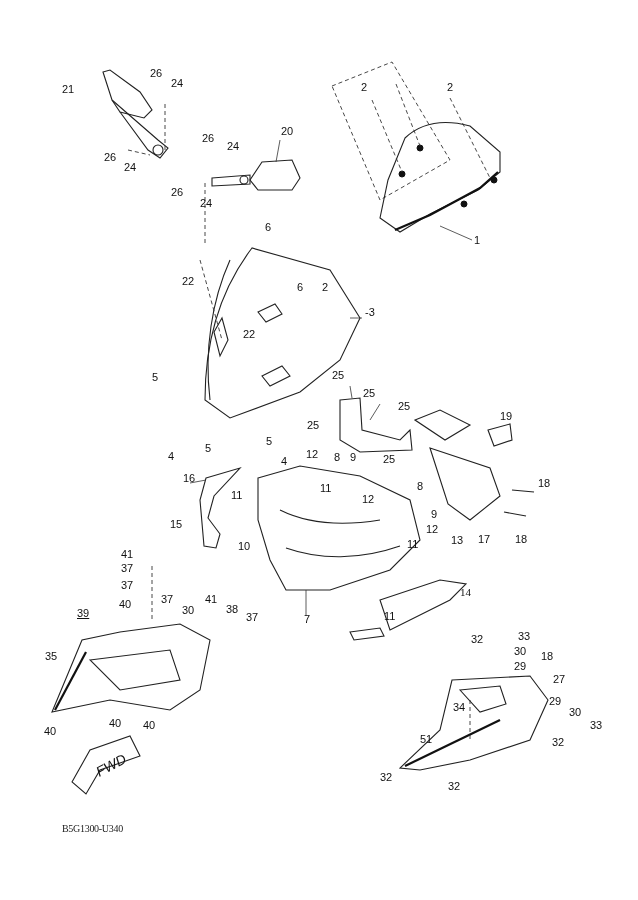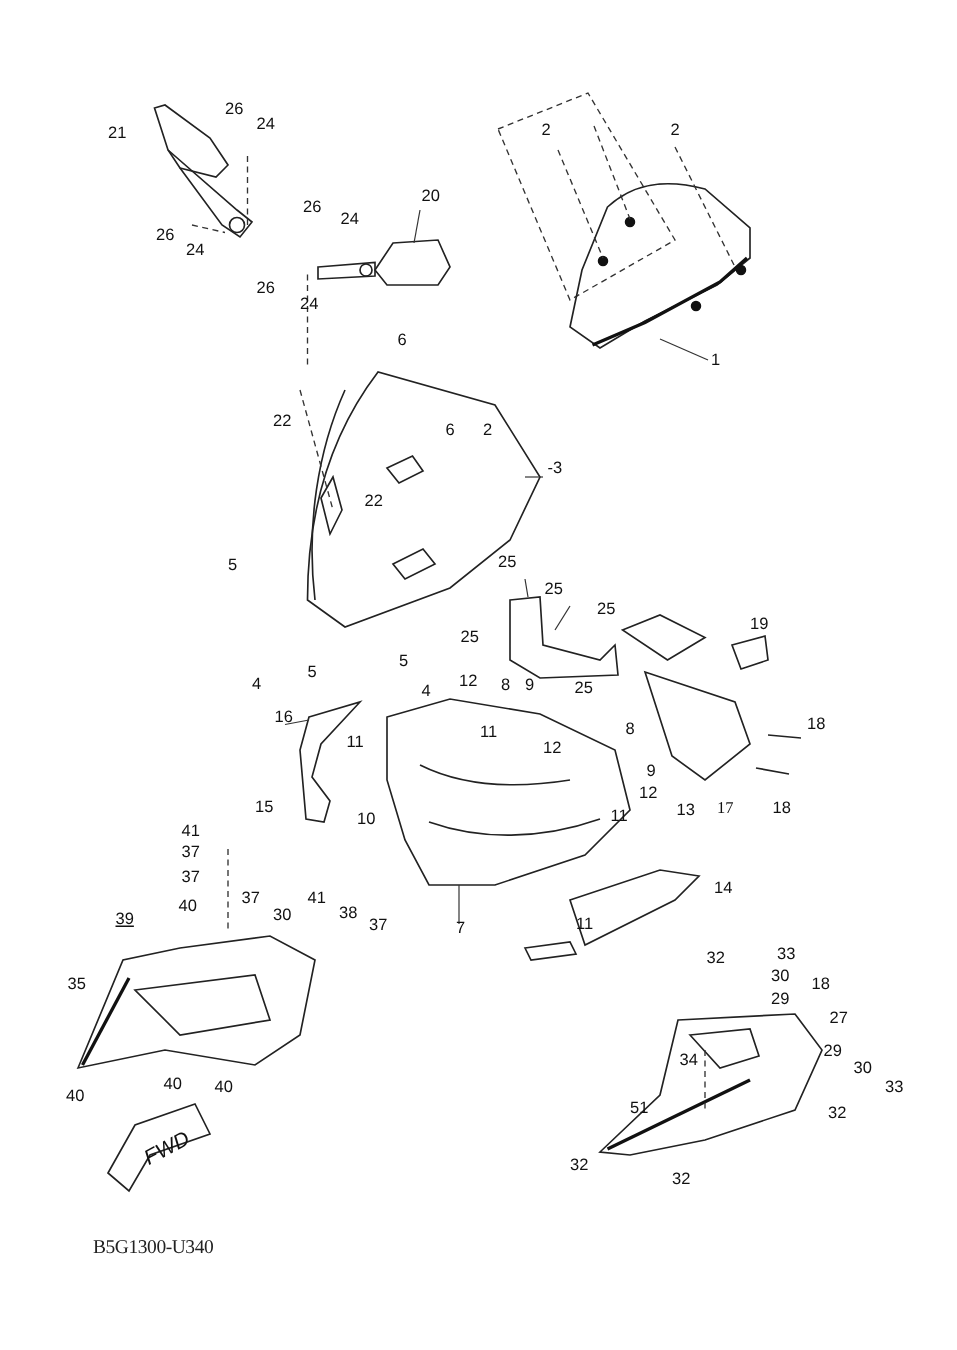--- a/index.html
+++ b/index.html
@@ -8,21 +8,21 @@
   #diagram { position:absolute; left:0; top:0; width:638px; height:900px; }
   #diagram .part { fill:none; stroke:#222; stroke-width:1.1; }
   #diagram .dash { fill:none; stroke:#333; stroke-width:0.9; stroke-dasharray:4 3; }
   #diagram .leader { fill:none; stroke:#333; stroke-width:0.8; }
   #diagram .solid { fill:#111; stroke:#111; }
   #diagram .thick { fill:none; stroke:#111; stroke-width:2.2; }
   .callout { position:absolute; font-size:11px; line-height:11px; color:#111;
              font-family:"Liberation Sans", sans-serif; white-space:nowrap; }
   #fwd-label { position:absolute; left:95px; top:757px; font-size:14px; font-style:italic;
                transform:rotate(-28deg); color:#111; font-family:"Liberation Sans", sans-serif; }
-  #drawing-code { position:absolute; left:62px; top:823px; font-size:13px; color:#222;
+  #drawing-code { position:absolute; left:62px; top:823px; font-size:10px; color:#222;
                   font-family:"Liberation Serif", serif; letter-spacing:-0.3px; }
 </style>
 </head>
 <body>
 
 <svg id="diagram" viewBox="0 0 638 900" xmlns="http://www.w3.org/2000/svg">
 
   <g>
     <path class="part" d="M103,72 L110,70 L140,92 L152,110 L144,118 L120,112 L112,100 Z"></path>
     <path class="part" d="M112,100 L158,140 L168,148 L160,158 L148,150 L120,112"></path>
@@ -107,21 +107,21 @@
     <path class="part" d="M460,690 L500,686 L506,704 L480,712 Z"></path>
     <path class="dash" d="M470,700 L470,740"></path>
   </g>
 
   <g>
     <path class="part" d="M72,782 L90,750 L130,736 L140,756 L100,770 L86,794 Z"></path>
   </g>
 </svg>
 
 <div id="callouts">
-    <div class="callout" style="left: 72px; top: 84px;">21</div>
+    <div class="callout" style="left: 62px; top: 84px;">21</div>
     <div class="callout" style="left: 150px; top: 68px;">26</div>
     <div class="callout" style="left: 171px; top: 78px;">24</div>
     <div class="callout" style="left: 104px; top: 152px;">26</div>
     <div class="callout" style="left: 124px; top: 162px;">24</div>
     <div class="callout" style="left: 202px; top: 133px;">26</div>
     <div class="callout" style="left: 227px; top: 141px;">24</div>
     <div class="callout" style="left: 281px; top: 126px;">20</div>
     <div class="callout" style="left: 171px; top: 187px;">26</div>
     <div class="callout" style="left: 200px; top: 198px;">24</div>
     <div class="callout" style="left: 361px; top: 82px;">2</div>
@@ -148,30 +148,30 @@
     <div class="callout" style="left: 334px; top: 452px;">8</div>
     <div class="callout" style="left: 350px; top: 452px;">9</div>
     <div class="callout" style="left: 183px; top: 473px;">16</div>
     <div class="callout" style="left: 231px; top: 490px;">11</div>
     <div class="callout" style="left: 320px; top: 483px;">11</div>
     <div class="callout" style="left: 362px; top: 494px;">12</div>
     <div class="callout" style="left: 417px; top: 481px;">8</div>
     <div class="callout" style="left: 431px; top: 509px;">9</div>
     <div class="callout" style="left: 426px; top: 524px;">12</div>
     <div class="callout" style="left: 538px; top: 478px;">18</div>
-    <div class="callout" style="left: 170px; top: 533px;">15</div>
-    <div class="callout" style="left: 478px; top: 534px; font-family: Liberation Serif, serif;">17</div>
+    <div class="callout" style="left: 170px; top: 519px;">15</div>
+    <div class="callout" style="left: 478px; top: 534px;">17</div>
     <div class="callout" style="left: 515px; top: 534px;">18</div>
     <div class="callout" style="left: 238px; top: 541px;">10</div>
     <div class="callout" style="left: 407px; top: 539px;">11</div>
     <div class="callout" style="left: 121px; top: 549px;">41</div>
     <div class="callout" style="left: 121px; top: 563px;">37</div>
     <div class="callout" style="left: 121px; top: 580px;">37</div>
     <div class="callout" style="left: 451px; top: 535px;">13</div>
-    <div class="callout" style="left: 476px; top: 587px;">14</div>
+    <div class="callout" style="left: 460px; top: 587px; font-family: Liberation Serif, serif;">14</div>
     <div class="callout" style="left: 161px; top: 594px;">37</div>
     <div class="callout" style="left: 205px; top: 594px;">41</div>
     <div class="callout" style="left: 119px; top: 599px;">40</div>
     <div class="callout" style="left: 304px; top: 614px;">7</div>
     <div class="callout" style="left: 182px; top: 605px;">30</div>
     <div class="callout" style="left: 226px; top: 604px;">38</div>
     <div class="callout" style="left: 77px; top: 608px; text-decoration: underline;">39</div>
     <div class="callout" style="left: 246px; top: 612px;">37</div>
     <div class="callout" style="left: 384px; top: 611px;">11</div>
     <div class="callout" style="left: 45px; top: 651px;">35</div>

